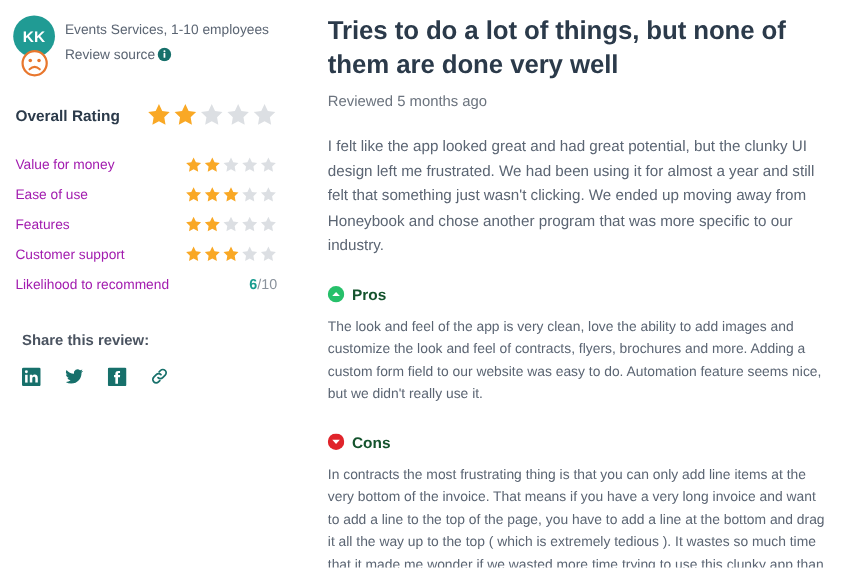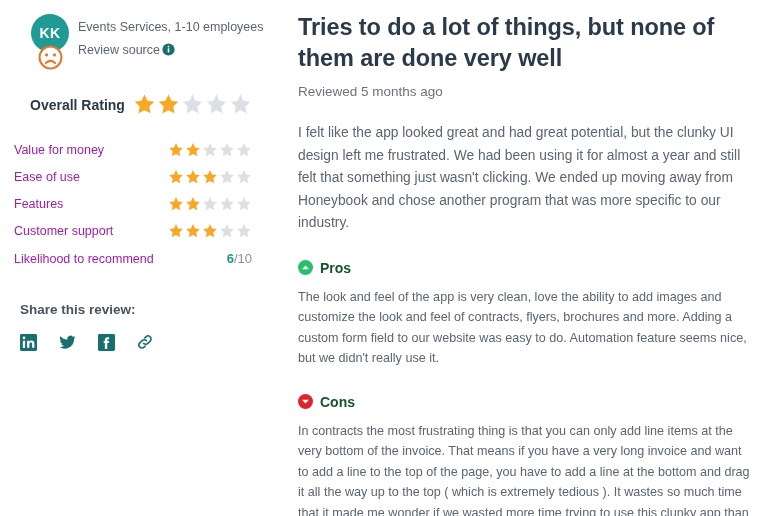--- a/index.html
+++ b/index.html
@@ -26,21 +26,21 @@
     width: 270px;
     flex: 0 0 270px;
     padding: 14px 0 0 0;
     box-sizing: border-box;
     position: relative;
   }
 
   .reviewer-block {
     display: flex;
     align-items: flex-start;
-    padding-left: 28px;
+    padding-left: 9px;
   }
   .avatar-stack {
     width: 44px;
     flex: 0 0 44px;
     display: flex;
     flex-direction: column;
     align-items: center;
     position: relative;
   }
   .avatar {
@@ -96,21 +96,20 @@
   .overall-row {
     display: flex;
     align-items: center;
     justify-content: space-between;
     margin-bottom: 20px;
   }
   .overall-label {
     font-size: 14px;
     font-weight: bold;
     color: #2b3a4a;
-    margin-left: 16px;
   }
   .stars {
     display: inline-flex;
     gap: 1px;
   }
   .stars.big svg { width: 23px; height: 23px; }
   .stars.small svg { width: 16px; height: 16px; }
 
   .rating-row {
     display: flex;

